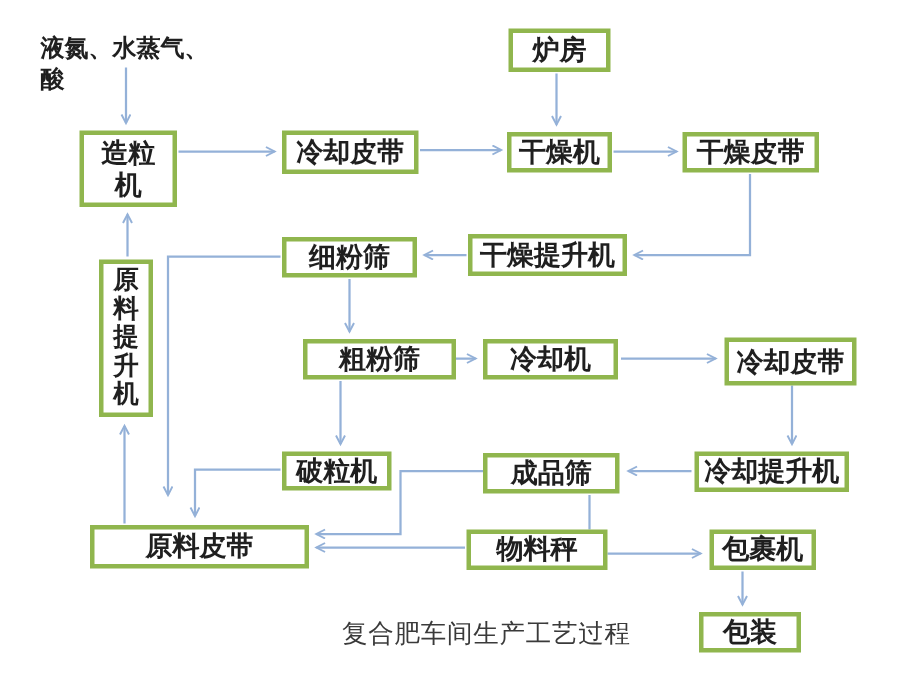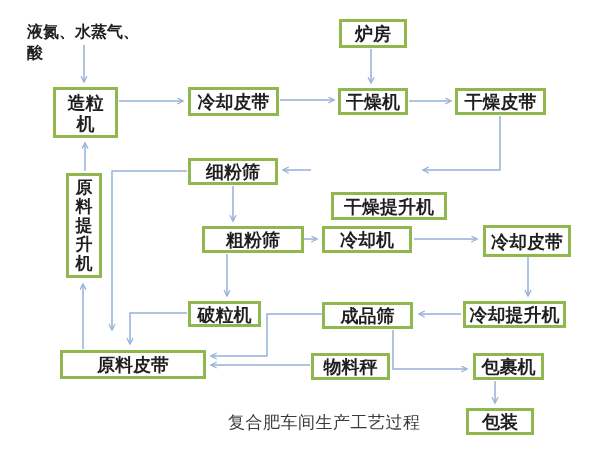--- a/index.html
+++ b/index.html
@@ -101,32 +101,32 @@
   <div class="floating-text" style="left:27px; top:21px; width:130px;">液氮、水蒸气、
 酸</div>
 
   <div class="box" style="left:339px; top:19px; width:68px; height:29px;">炉房</div>
   <div class="box" style="left:53px; top:87px; width:65px; height:51px;">造粒
 机</div>
   <div class="box" style="left:188px; top:87px; width:91px; height:29px;">冷却皮带</div>
   <div class="box" style="left:455px; top:88px; width:91px; height:27px;">干燥皮带</div>
   <div class="box" style="left:338px; top:88px; width:70px; height:27px;">干燥机</div>
   <div class="box" style="left:188px; top:158px; width:90px; height:27px;">细粉筛</div>
-  <div class="box" style="left:331px; top:156px; width:116px; height:28px;margin-top:36px;">干燥提升机</div>
+  <div class="box" style="left:312px; top:156px; width:106px; height:28px;">干燥提升机</div>
   <div class="box vertical" style="left:66px; top:173px; width:36px; height:105px;">原
 料
 提
 升
 机</div>
   <div class="box" style="left:202px; top:226px; width:102px; height:27px;">粗粉筛</div>
   <div class="box" style="left:322px; top:226px; width:90px; height:27px;">冷却机</div>
   <div class="box" style="left:483px; top:225px; width:88px; height:32px;">冷却皮带</div>
   <div class="box" style="left:188px; top:301px; width:73px; height:26px;">破粒机</div>
   <div class="box" style="left:322px; top:302px; width:91px; height:27px;">成品筛</div>
   <div class="box" style="left:463px; top:301px; width:103px; height:27px;">冷却提升机</div>
   <div class="box" style="left:60px; top:350px; width:146px; height:29px;">原料皮带</div>
-  <div class="box" style="left:311px; top:353px; width:79px; height:27px;text-align:right;">物料秤</div>
+  <div class="box" style="left:311px; top:353px; width:94px; height:27px;text-align:right;">物料秤</div>
   <div class="box" style="left:473px; top:353px; width:71px; height:27px;">包裹机</div>
   <div class="box" style="left:466px; top:408px; width:68px; height:27px;">包装</div>
 
   <div class="caption" style="left:188px; top:411px;margin-left:40px;">复合肥车间生产工艺过程</div>
 
 </div>
 
 </body></html>

